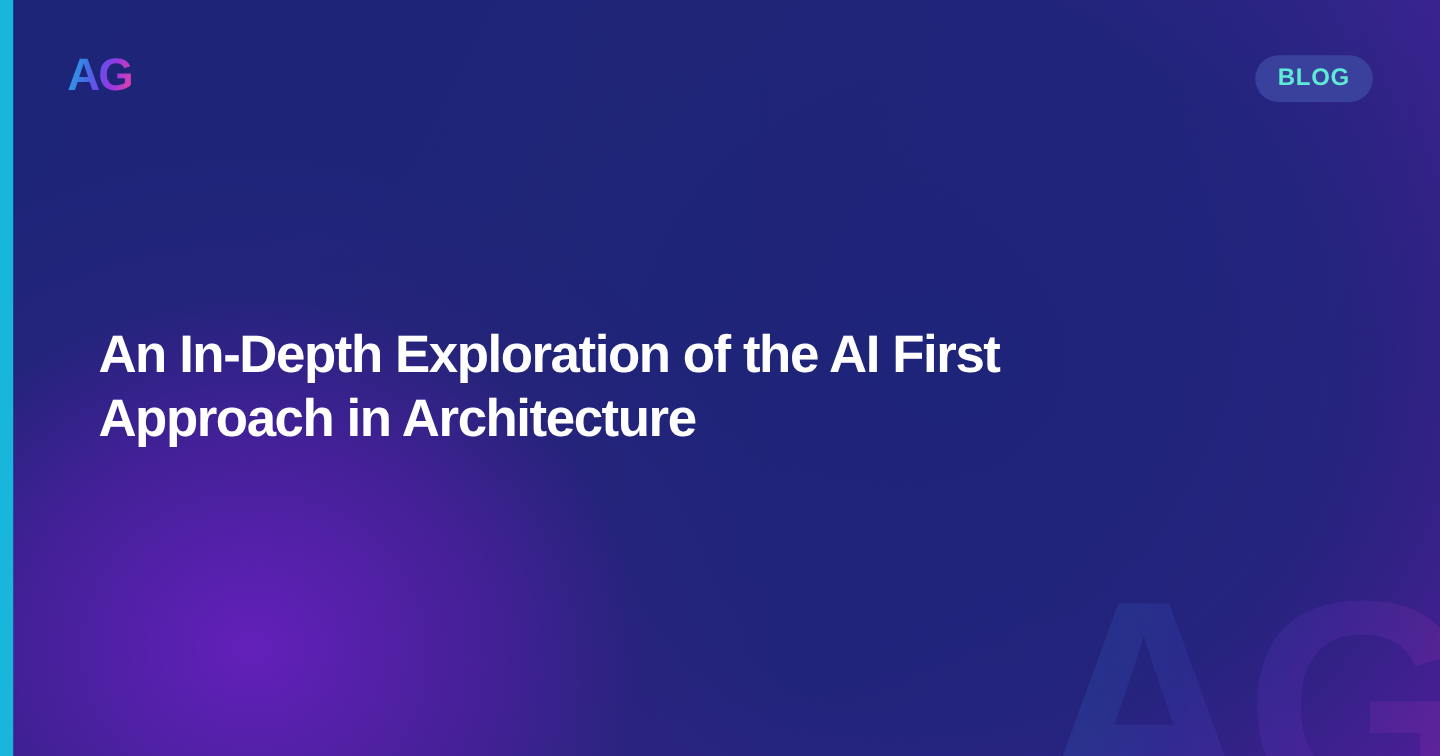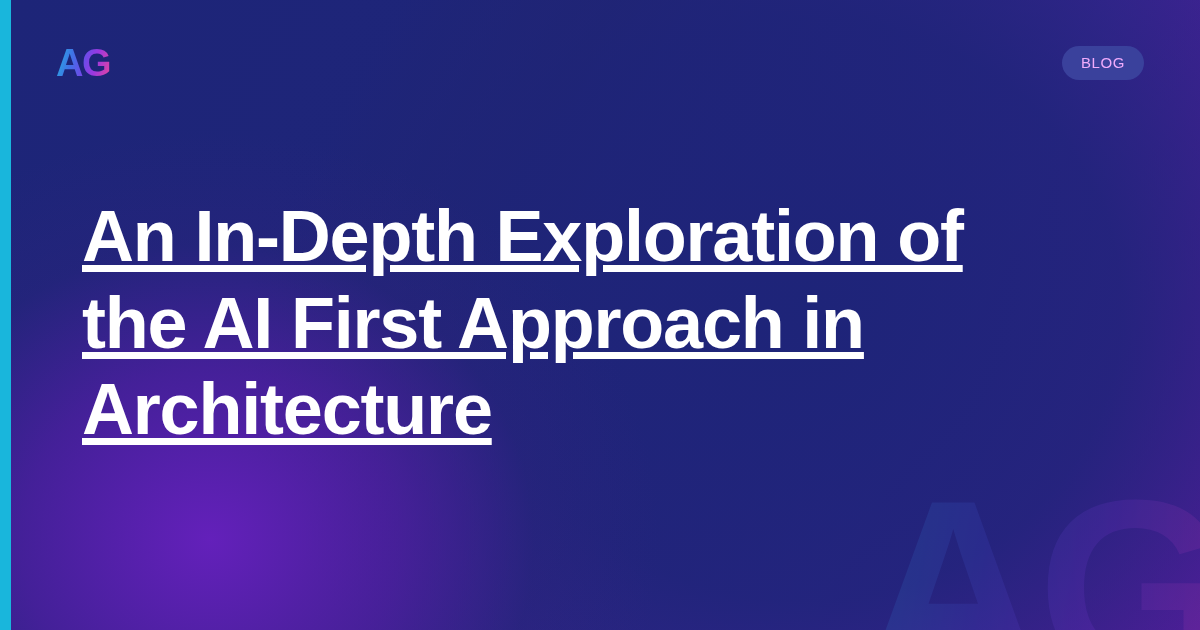--- a/index.html
+++ b/index.html
@@ -120,23 +120,23 @@
         #23b8e1 0%, #3f72e6 30%, #6e4ae8 52%, #9b38e0 70%, #e8459b 100%);
     -webkit-background-clip: text;
     background-clip: text;
     color: transparent;
     -webkit-text-fill-color: transparent;
     user-select: none;
   }
 
   .badge {
     background: #3a419c;
-    color: #f0abfc;
-    font-size: 15px;
-    font-weight: 400;
+    color: #5eead4;
+    font-size: 20px;
+    font-weight: 700;
     letter-spacing: 0.6px;
     padding: 9px 19px 10px 19px;
     border-radius: 999px;
     line-height: 1;
     margin-top: 2px;
     margin-right: 4px;
     white-space: nowrap;
   }
 
   .headline-wrap {
@@ -144,25 +144,24 @@
     display: flex;
     align-items: center;
     margin-top: -24px;
   }
 
   .headline {
     margin: 0;
     padding: 0 0 0 30px;
     max-width: 930px;
     color: #ffffff;
-    font-size: 72px;
+    font-size: 44px;
     font-weight: 700;
     line-height: 1.2;
     letter-spacing: -1.2px;
-    text-decoration: underline;
   }
 </style>
 </head>
 <body>
 
 <div class="card">
 
   <div class="glow-navy"></div>
   <div class="glow-purple"></div>
 

